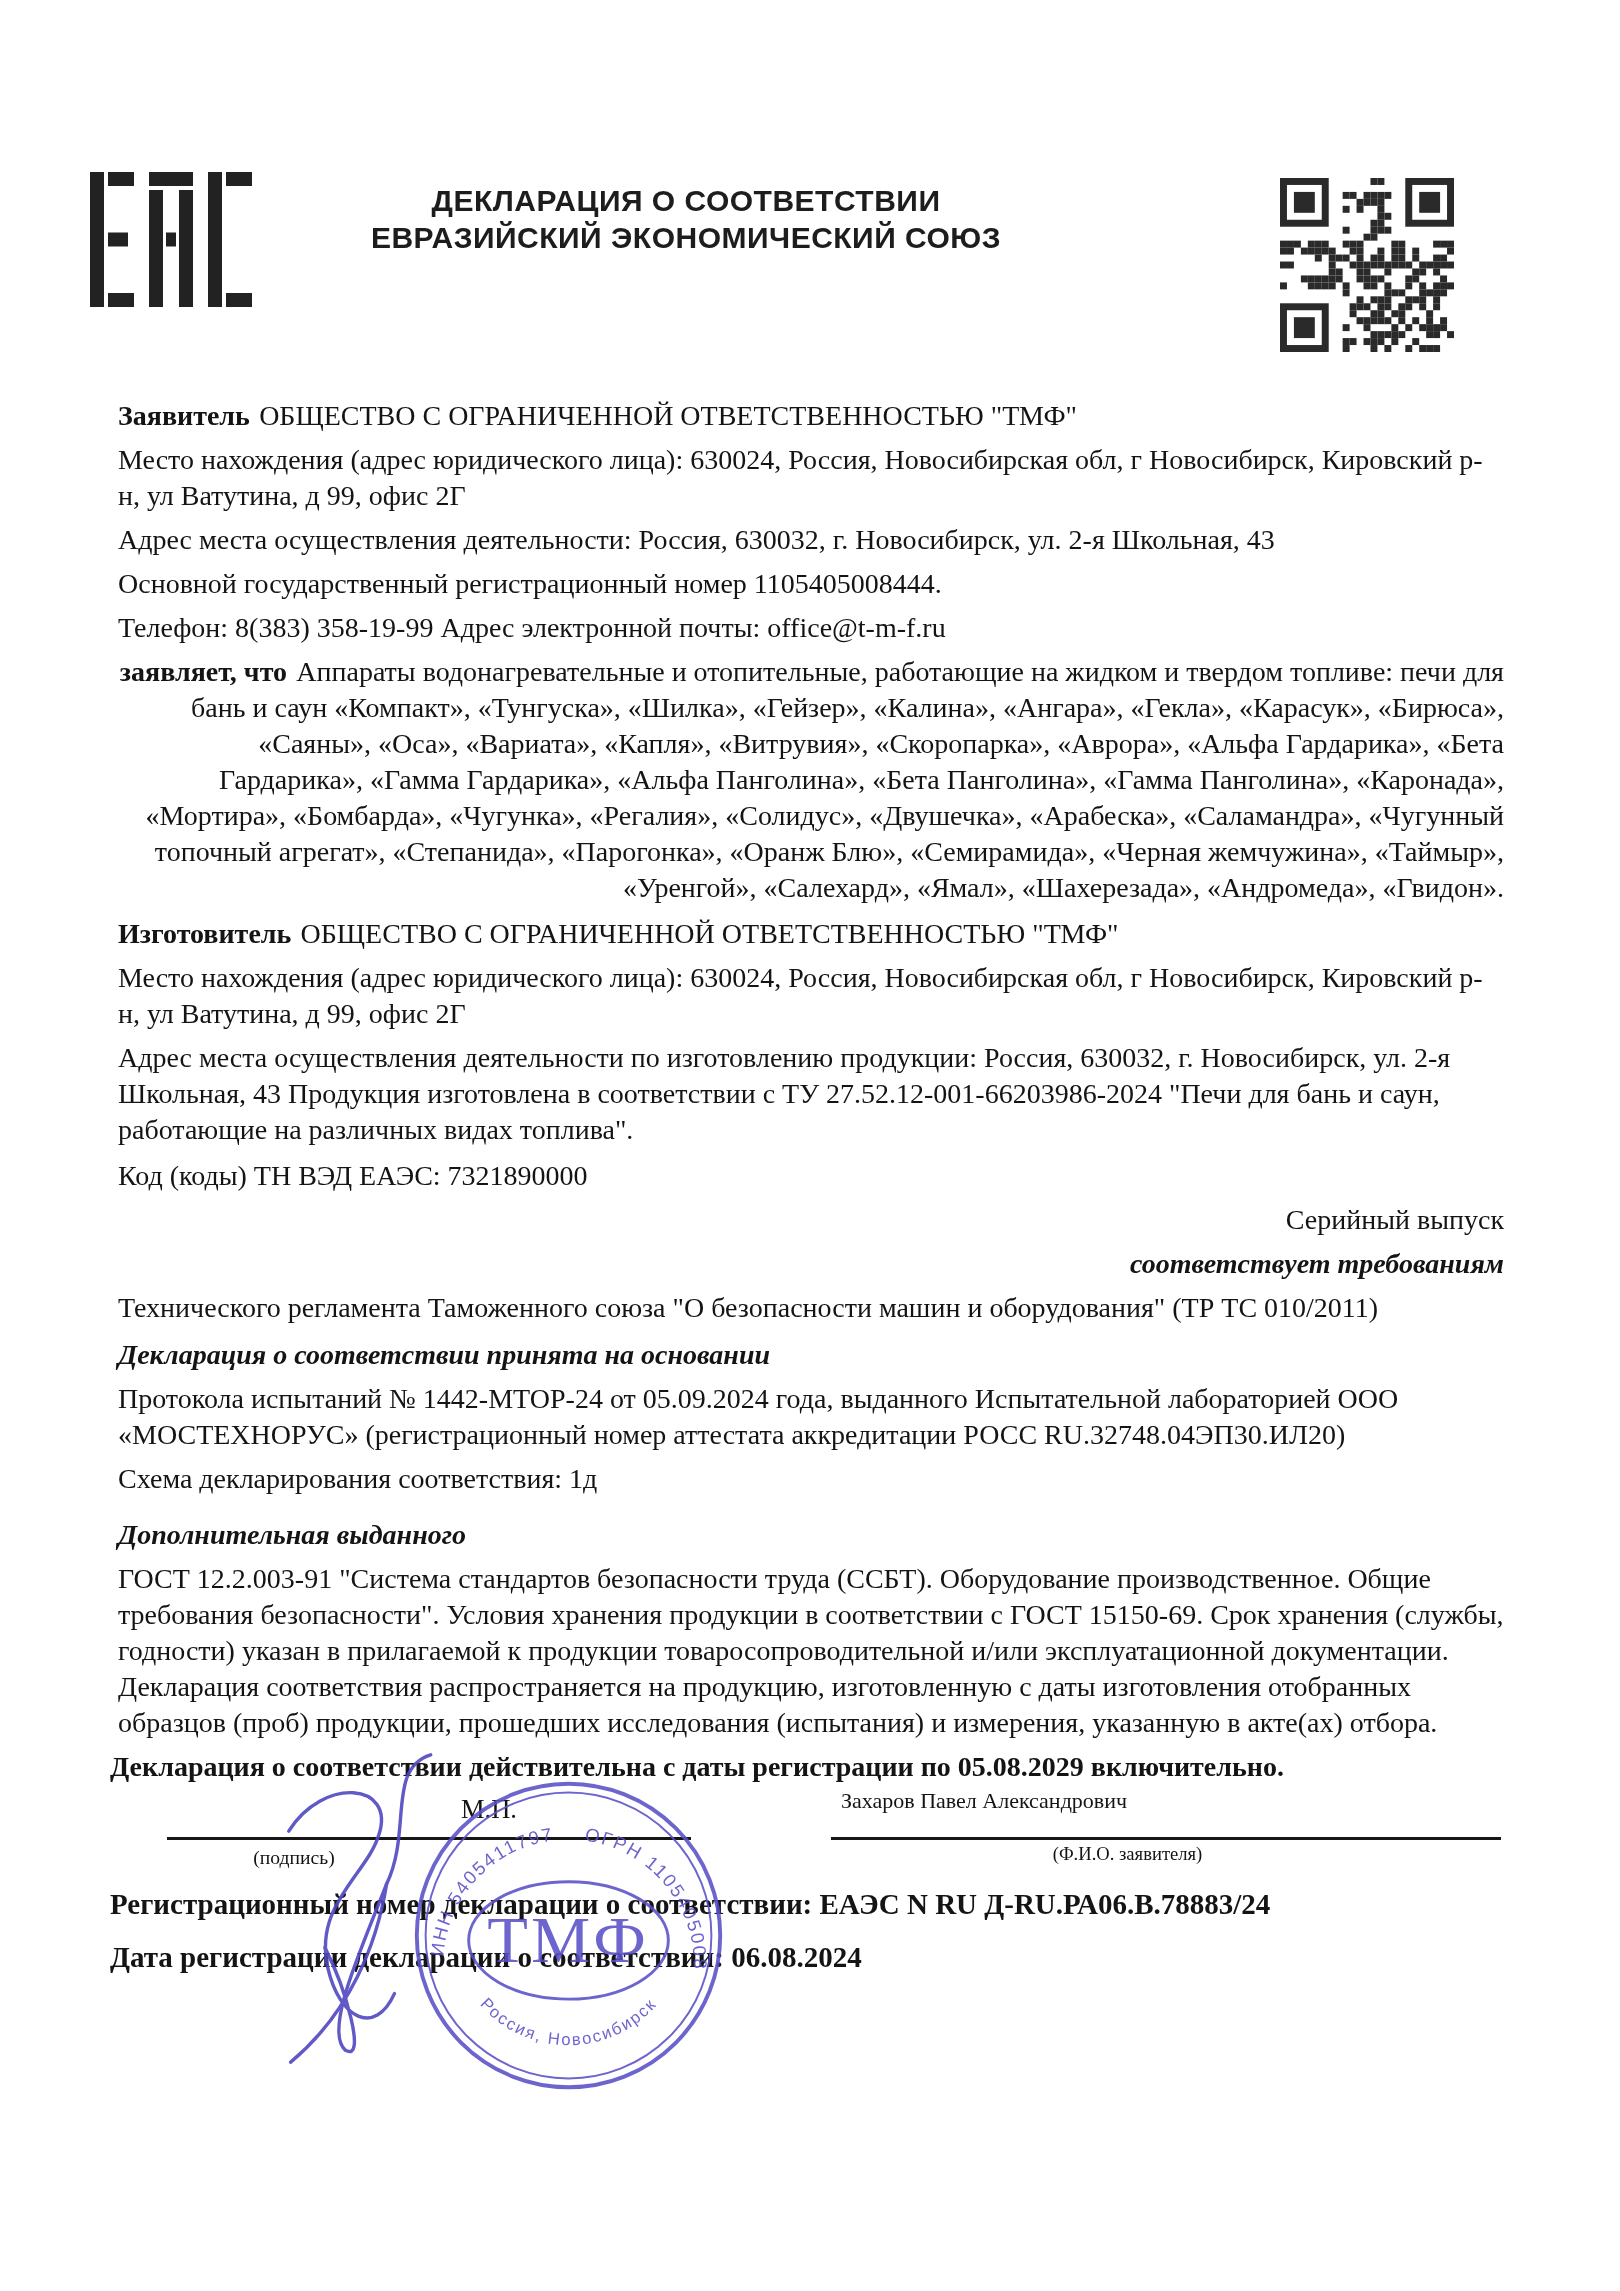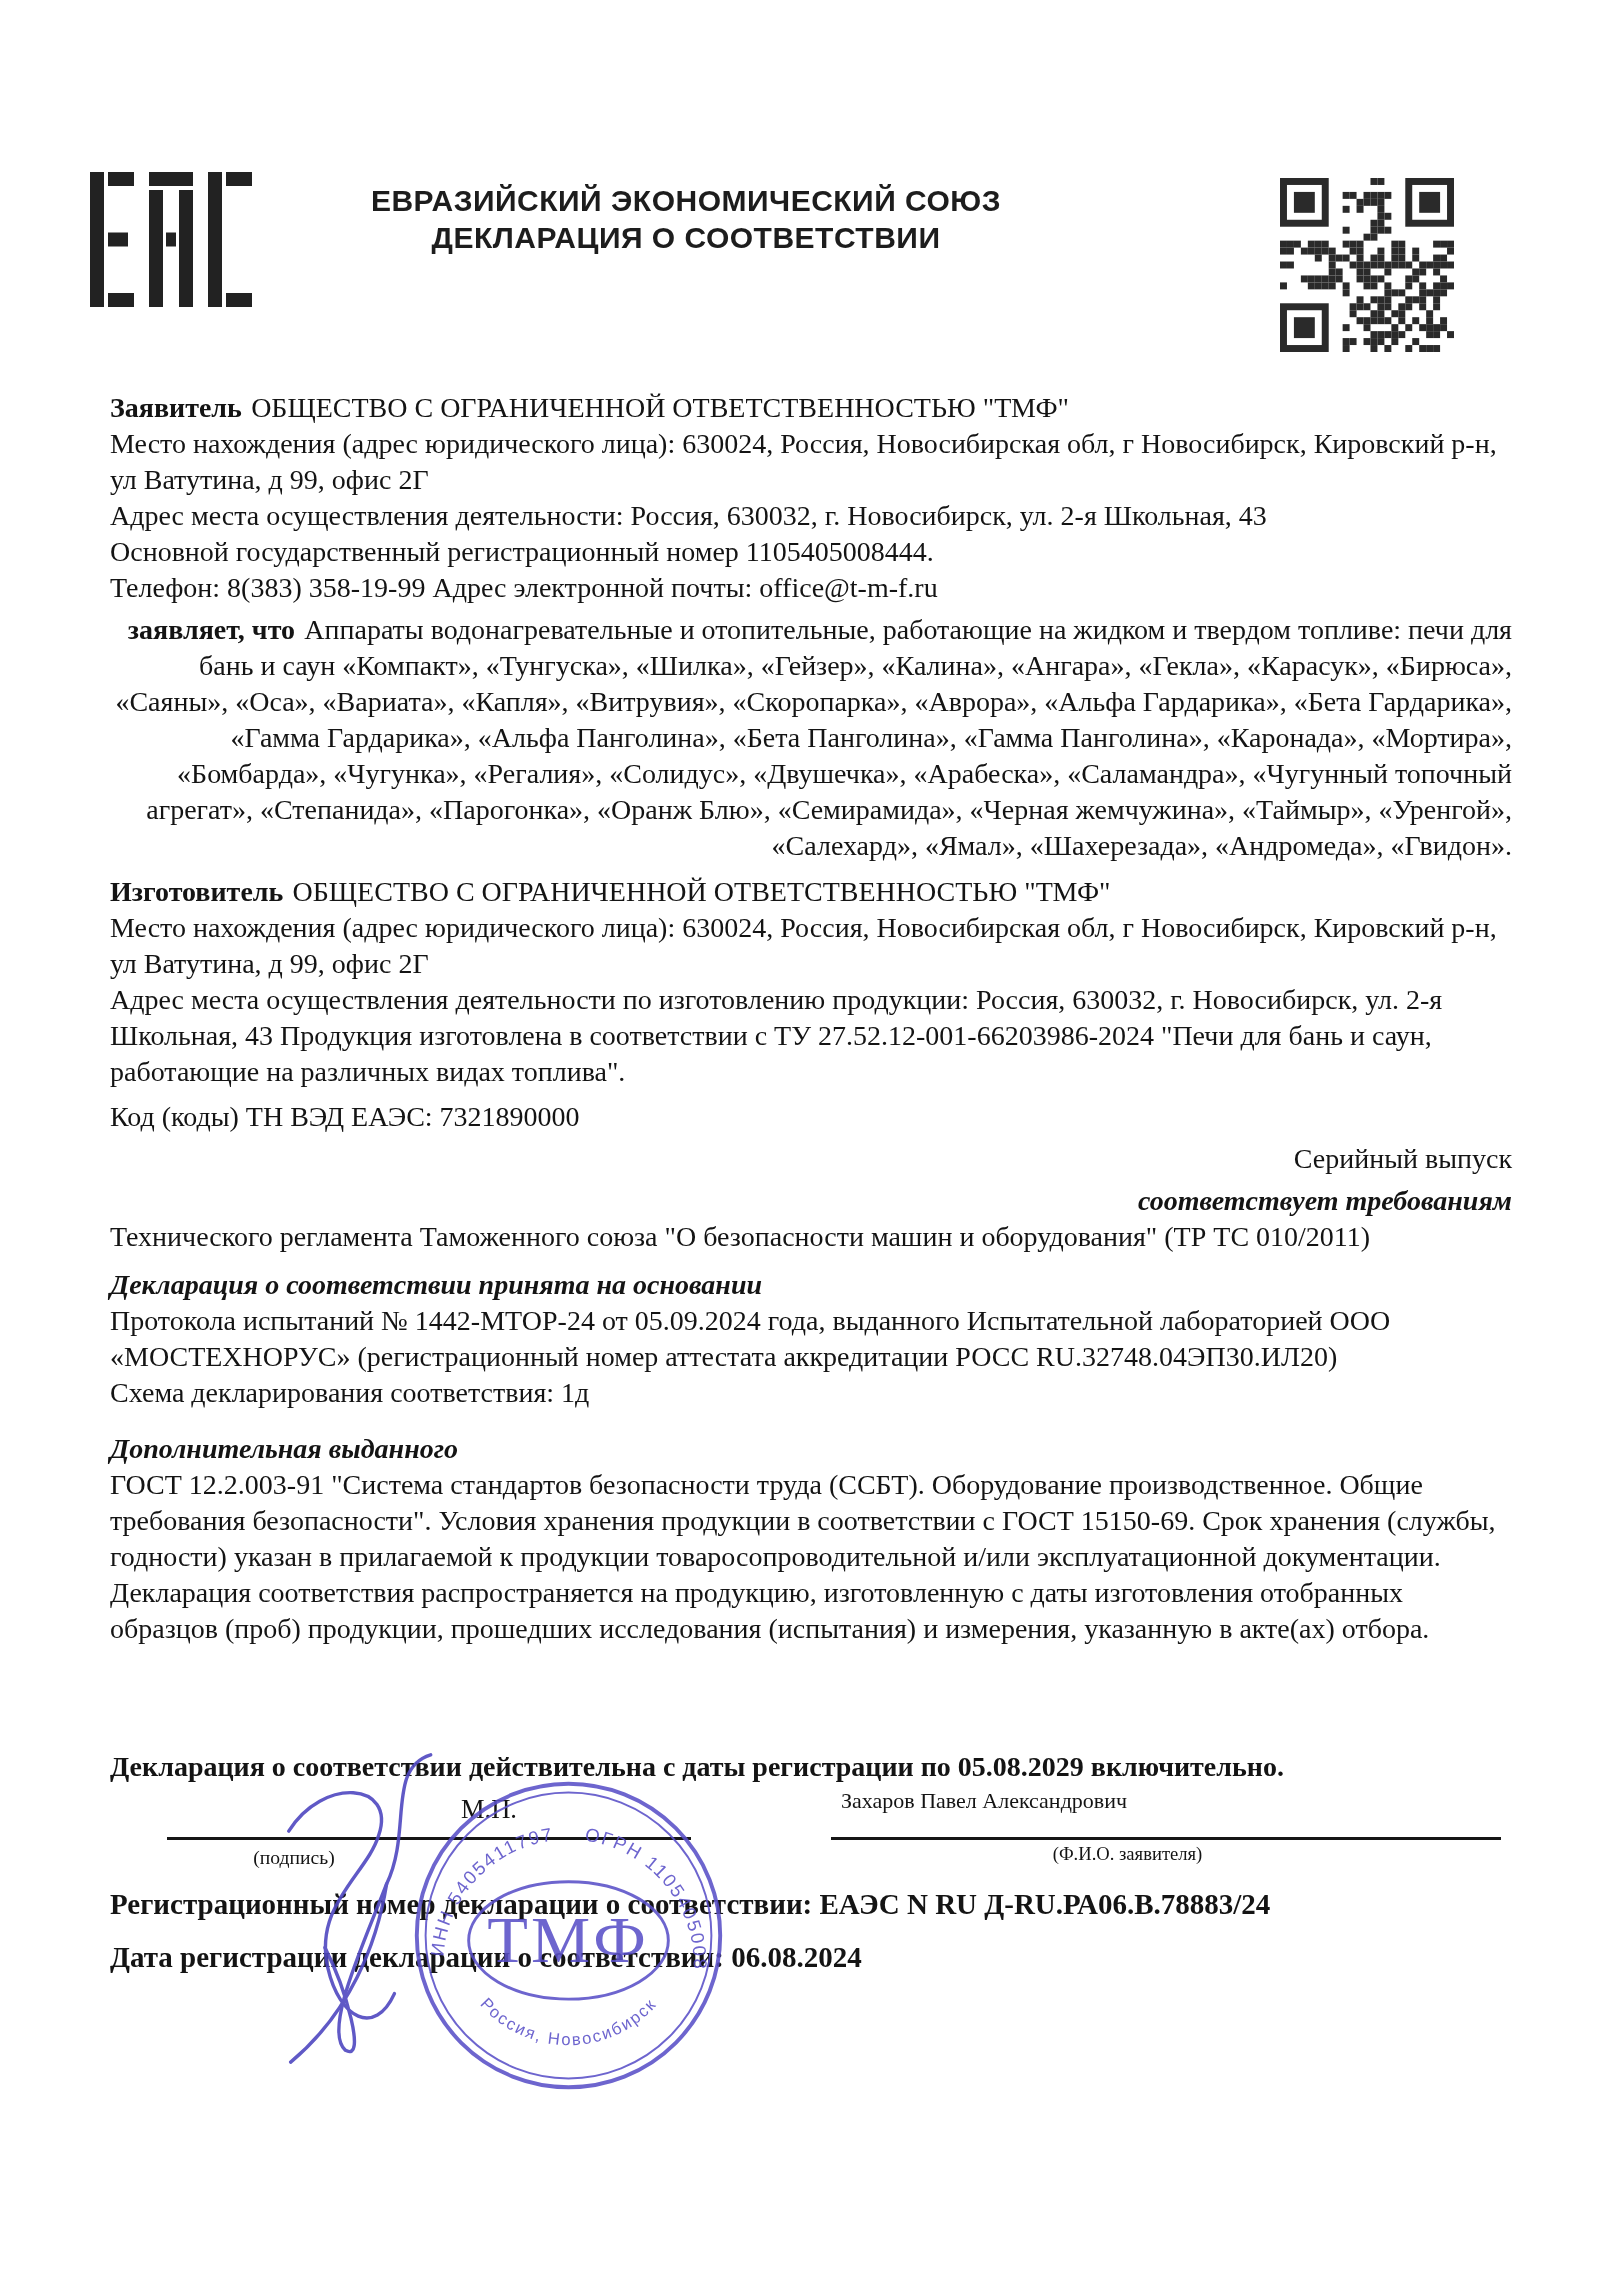--- a/index.html
+++ b/index.html
@@ -6,21 +6,21 @@
   .page{position:relative;width:1620px;height:2292px;background:#ffffff;overflow:hidden;
         font-family:"Liberation Serif",serif;color:#141414;}
   
   .eac-logo{position:absolute;left:90px;top:165px;}
   .doc-title{position:absolute;left:245px;top:182px;width:882px;text-align:center;
              font-family:"Liberation Sans",sans-serif;font-weight:bold;font-size:30px;line-height:37px;
              color:#1d1d1d;letter-spacing:0.5px;}
   .qr{position:absolute;left:1280px;top:178px;}
   
   .content{position:absolute;left:110px;top:390px;width:1402px;font-size:28px;line-height:36px;}
-  .content p{margin:0;}
+  .content p{margin:8px;}
   .lead{font-weight:bold;margin-right:.33em;}
   .b{font-weight:bold;font-style:italic;}
   .mt6{margin-top:5.9px!important;text-align:right;}
   .mt10{margin-top:9.8px!important;}
   .mt12{margin-top:11.8px!important;}
   .mt20{margin-top:19.6px!important;}
   
   .validity{position:absolute;left:110px;top:1751px;width:1402px;font-weight:bold;font-size:28px;}
   .mp{position:absolute;left:461px;top:1794px;font-size:26.5px;}
   .signer{position:absolute;left:841px;top:1788px;font-size:22px;}
@@ -56,22 +56,22 @@
       <rect x="178" y="36" width="28" height="234"></rect>
       <rect x="152" y="121" width="20" height="28"></rect>
 
       <rect x="236" y="0" width="28" height="270"></rect>
       <rect x="272" y="0" width="52" height="28"></rect>
       <rect x="272" y="242" width="52" height="28"></rect>
     </g>
   </svg>
 
   <div class="doc-title">
+    <div>ДЕКЛАРАЦИЯ О СООТВЕТСТВИИ</div>
     <div>ЕВРАЗИЙСКИЙ ЭКОНОМИЧЕСКИЙ СОЮЗ</div>
-    <div>ДЕКЛАРАЦИЯ О СООТВЕТСТВИИ</div>
   </div>
 
   <svg id="qr-svg" class="qr" width="174" height="174" viewBox="0 0 175 175" fill="#2a2a2a" aria-hidden="true">
     <g>
       <rect x="0" y="0" width="49" height="49"></rect>
         <rect x="7" y="7" width="35" height="35" fill="#ffffff"></rect>
         <rect x="14" y="14" width="21" height="21"></rect>
     </g>
     <g>
       <rect x="126" y="0" width="49" height="49"></rect>

